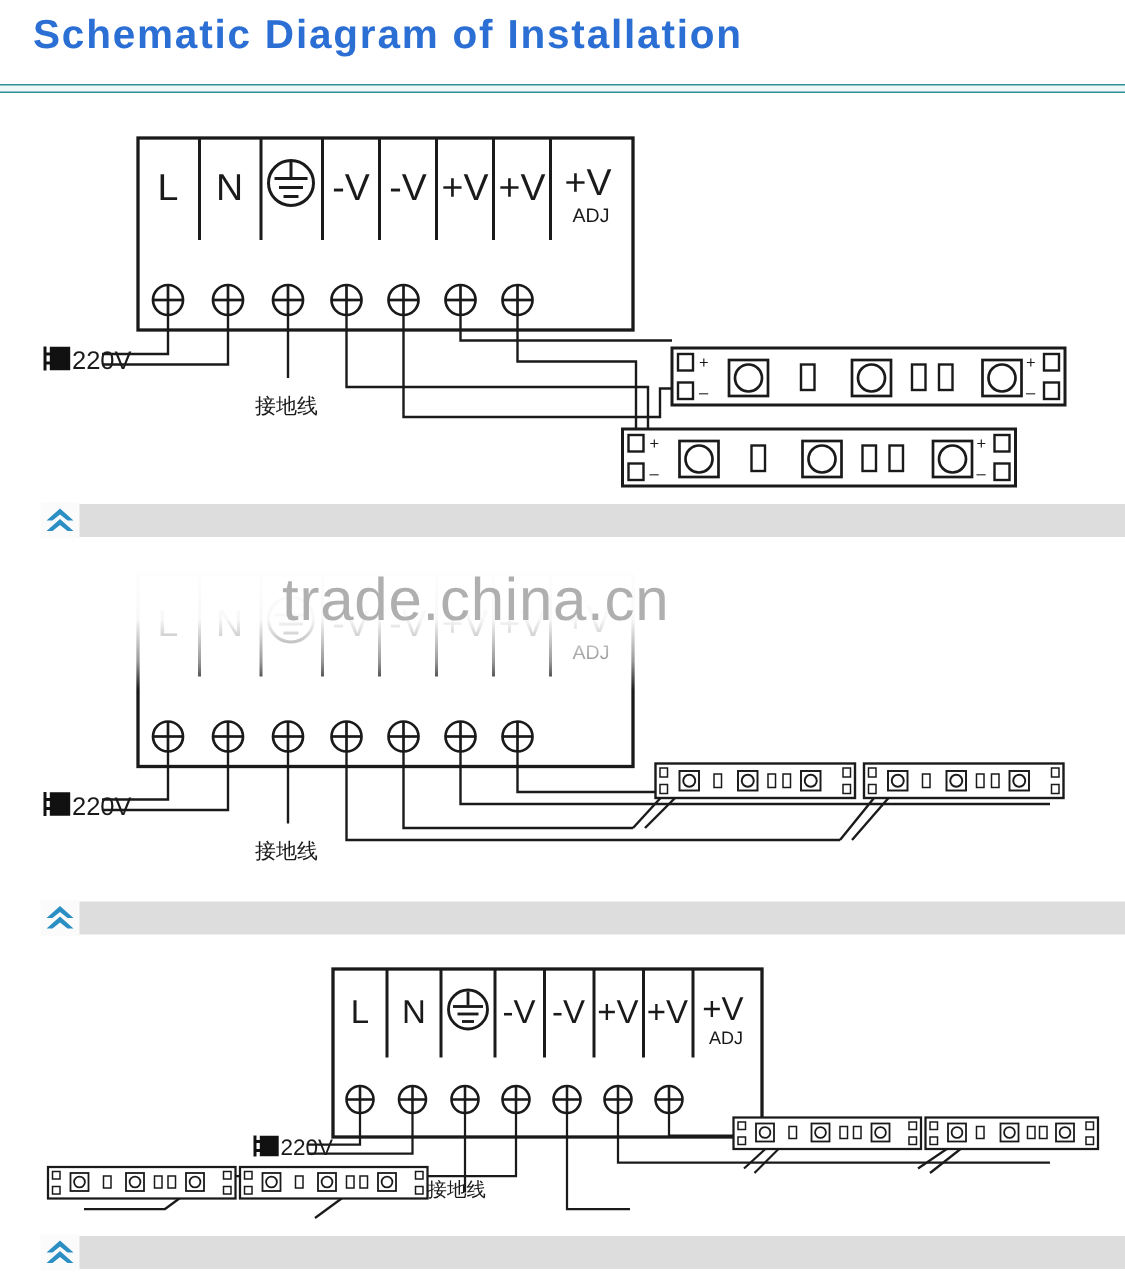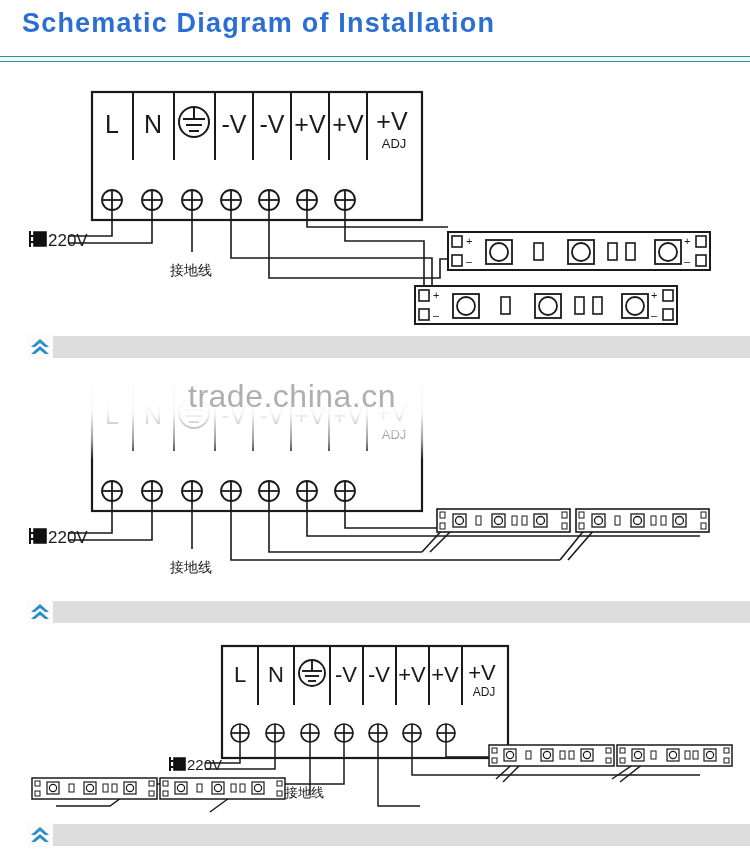--- a/index.html
+++ b/index.html
@@ -52,21 +52,21 @@
     height: 24px;
     background: #fbfbfb;
   }
   .sep-chevron svg { display: block; }
 
   
   #watermark {
     position: absolute;
     left: 188px;
     top: 378px;
-    font-size: 32px;
+    font-size: 40px;
     color: #a9a9a9;
     opacity: .92;
     letter-spacing: .5px;
     white-space: nowrap;
     pointer-events: none;
     z-index: 40;
   }
   
   .veil {
     position: absolute;

